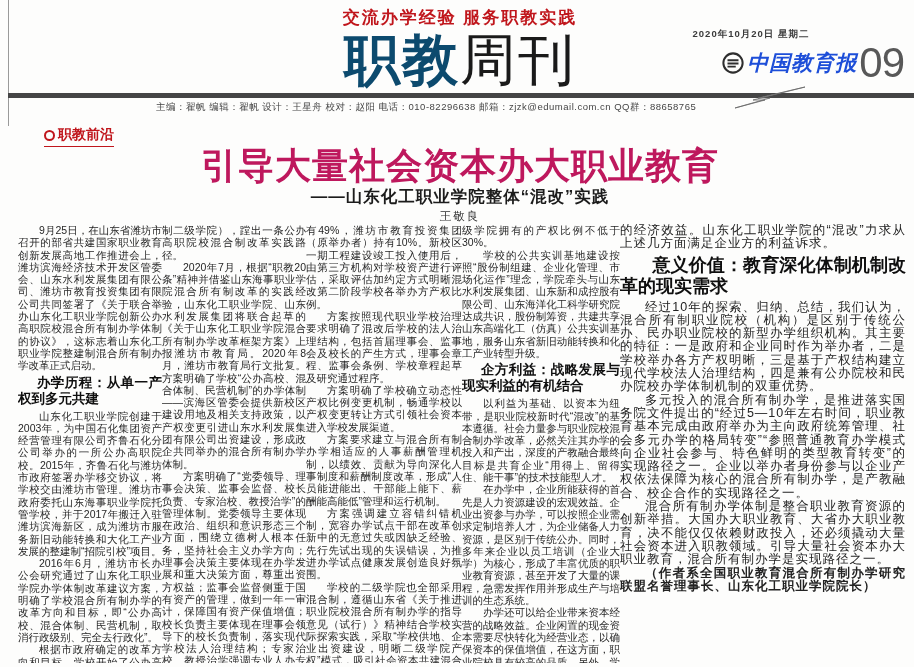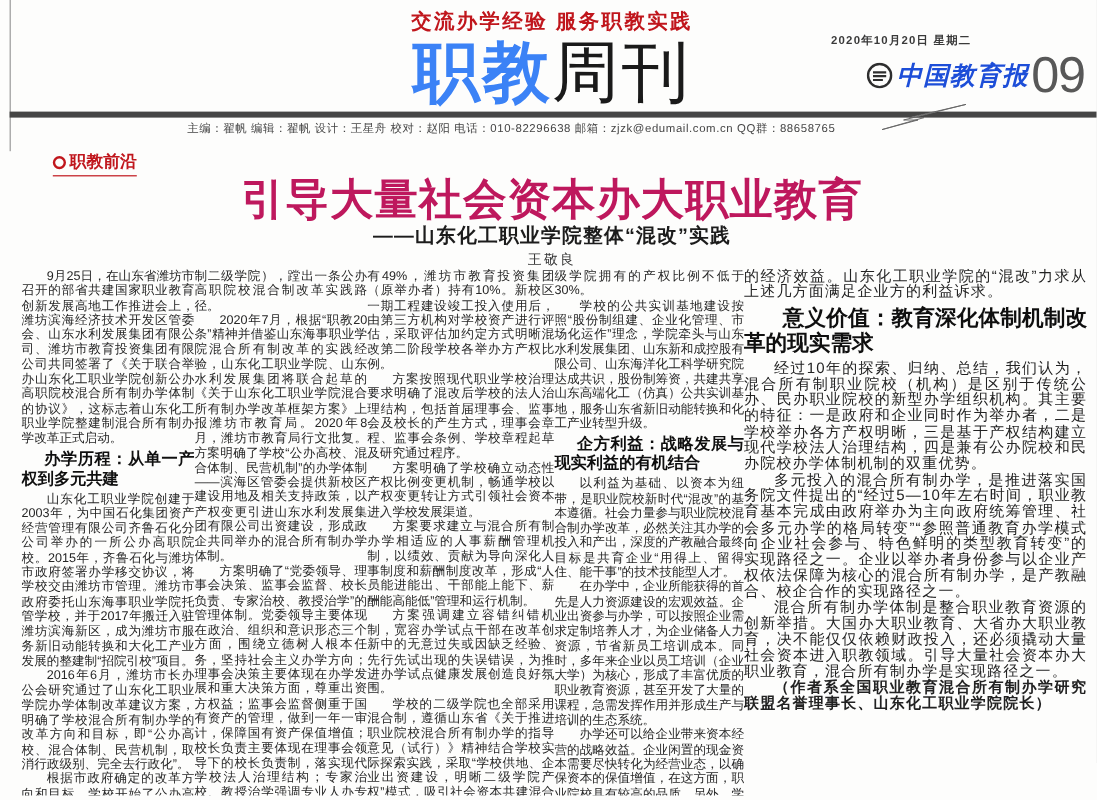--- a/index.html
+++ b/index.html
@@ -8,21 +8,21 @@
     position:relative; width:914px; height:667px; background:#fdfdfc;
     margin:0 auto; overflow:hidden;
     font-family:"Liberation Sans","DejaVu Sans",sans-serif; color:#2b2b2b;
   }
   .left-rule { position:absolute; left:8px; top:0; width:1px; height:126px; background:#9a9a9a; }
 
   
   .mast-wrap { position:absolute; left:250px; top:6px; width:420px; text-align:center; }
   .slogan { color:#c0161c; font-size:17px; font-weight:bold; letter-spacing:2px; }
   .mast { margin-top:2px; line-height:1.05; white-space:nowrap; }
-  .mast .bold  { font-size:56px; font-weight:900; color:#3b82f6; letter-spacing:2px; }
+  .mast .bold  { font-size:56px; font-weight:900; color:#0c4a6e; letter-spacing:2px; }
   .mast .light { font-size:56px; font-weight:200; color:#1a1a1a; letter-spacing:2px; }
 
   .brand-wrap { position:absolute; right:10px; top:28px; width:240px; text-align:center; }
   .brand-date { font-size:9.5px; color:#3a3a3a; font-weight:bold; letter-spacing:1px; padding-right:66px; }
   .brand-row { display:flex; align-items:center; justify-content:flex-end; margin-top:1px; }
   .brand-logo-icon { width:22px; height:22px; margin-right:3px; flex:0 0 auto; }
   .brand-name { font-family:"DejaVu Serif","Liberation Serif",serif; font-style:italic; font-weight:bold;
                 font-size:21px; color:#1d4ed8; letter-spacing:1px; }
   .page-num { font-size:42px; color:#585858; line-height:1; margin-left:2px; letter-spacing:-1px; }
 
@@ -122,21 +122,21 @@
       <p>方案要求建立与混合所有制办学相适应的人事薪酬管理机制，以绩效、贡献为导向深化人事制度和薪酬制度改革，形成“人员能进能出、干部能上能下、薪酬能高能低”管理和运行机制。</p>
       <p>方案强调建立容错纠错机制，宽容办学试点干部在改革创新中的无意过失或因缺乏经验、先行先试出现的失误错误，为推进办学试点健康发展创造良好氛围。</p>
       <p>学校的二级学院也全部采用混合制，遵循山东省《关于推进职业院校混合所有制办学的指导意见（试行）》精神结合学校实际探索实践，采取“学校供地、企业出资建设，明晰二级学院产权”模式，吸引社会资本共建混合所有制二级学院。混合制二级学院坚持非营利性办学方向，实行“学校及二级学院理事会双重领导下的院长负责制”。学校在各混合制二</p>
     </div>
 
     <div class="col col-n col-4">
       <p class="cont">级学院拥有的产权比例不低于30%。</p>
       <p>学校的公共实训基地建设按照“股份制组建、企业化管理、市场化运作”理念，学院牵头与山东水利发展集团、山东新和成控股有限公司、山东海洋化工科学研究院达成共识，股份制筹资，共建共享山东高端化工（仿真）公共实训基地，服务山东省新旧动能转换和化工产业转型升级。</p>
       <h3>企方利益：战略发展与现实利益的有机结合</h3>
       <p>以利益为基础、以资本为纽带，是职业院校新时代“混改”的基本遵循。社会力量参与职业院校混合制办学改革，必然关注其办学的投入和产出，深度的产教融合最终目标是共育企业“用得上、留得住、能干事”的技术技能型人才。</p>
-      <p>在办学中，企业所能获得的首先是人力资源建设的宏观效益。企业出资参与办学，可以按照企业需求定制培养人才，为企业储备人力资源，节省新员工培训成本。同时，多年来企业以员工培训（企业大学）为核心，形成了丰富优质的职业教育资源，甚至开发了大量的课程，急需发挥作用并形成生产与培训的生态系统。</p>
+      <p>在办学中，企业所能获得的首先是人力资源建设的宏观效益。企业出资参与办学，可以按照企业需求定制培养人才，为企业储备人力资源，是区别于传统公办。同时，多年来企业以员工培训（企业大学）为核心，形成了丰富优质的职业教育资源，甚至开发了大量的课程，急需发挥作用并形成生产与培训的生态系统。</p>
       <p>办学还可以给企业带来资本经营的战略效益。企业闲置的现金资本需要尽快转化为经营业态，以确保资本的保值增值，在这方面，职业院校具有较高的品质。另外，学校物业、后勤等服务领域实行社会化运营、学校社会培训实行企业化管理、市场化运作，都可以给企业带来一定</p>
     </div>
 
     <div class="col col-w">
       <p class="cont">的经济效益。山东化工职业学院的“混改”力求从上述几方面满足企业方的利益诉求。</p>
       <h3>意义价值：教育深化体制机制改革的现实需求</h3>
       <p>经过10年的探索、归纳、总结，我们认为，混合所有制职业院校（机构）是区别于传统公办、民办职业院校的新型办学组织机构。其主要的特征：一是政府和企业同时作为举办者，二是学校举办各方产权明晰，三是基于产权结构建立现代学校法人治理结构，四是兼有公办院校和民办院校办学体制机制的双重优势。</p>
       <p>多元投入的混合所有制办学，是推进落实国务院文件提出的“经过5—10年左右时间，职业教育基本完成由政府举办为主向政府统筹管理、社会多元办学的格局转变”“参照普通教育办学模式向企业社会参与、特色鲜明的类型教育转变”的实现路径之一。企业以举办者身份参与以企业产权依法保障为核心的混合所有制办学，是产教融合、校企合作的实现路径之一。</p>
       <p>混合所有制办学体制是整合职业教育资源的创新举措。大国办大职业教育、大省办大职业教育，决不能仅仅依赖财政投入，还必须撬动大量社会资本进入职教领域。引导大量社会资本办大职业教育，混合所有制办学是实现路径之一。</p>
       <p class="note">（作者系全国职业教育混合所有制办学研究联盟名誉理事长、山东化工职业学院院长）</p>

